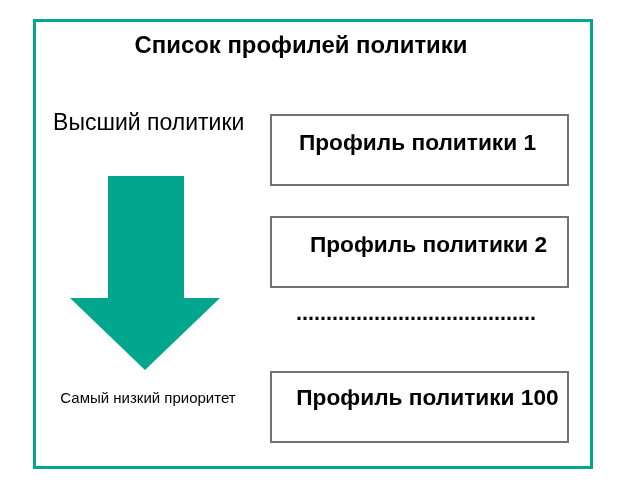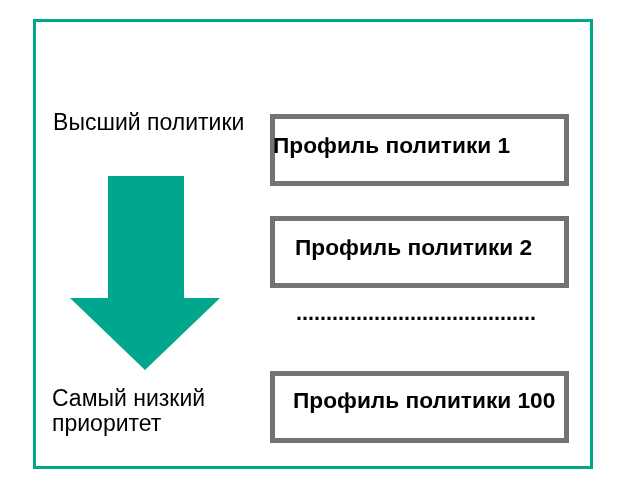--- a/index.html
+++ b/index.html
@@ -46,35 +46,35 @@
   .arrow {
     position: absolute;
     left: 70px;
     top: 176px;
     width: 150px;
     height: 194px;
     display: block;
   }
   .label-bottom {
     position: absolute;
-    left: 52px;
+    left: 38px;
     top: 386.4px;
     width: 220px;
-    text-align: left;
-    font-size: 23px;
+    text-align: center;
+    font-size: 15px;
     line-height: 24.2px;
   }
   .profile-box {
     position: absolute;
     left: 270px;
     width: 299px;
     height: 72px;
-    border: 5px solid #737373;
+    border: 2px solid #737373;
     background: #ffffff;
-    text-align: left;
+    text-align: center;
   }
   .profile-box .profile-label {
     display: block;
     position: relative;
     left: -2px;
     font-weight: bold;
     font-size: 22.7px;
     line-height: 28px;
     white-space: nowrap;
   }
@@ -94,20 +94,21 @@
     line-height: 24px;
     white-space: nowrap;
   }
 </style>
 </head>
 <body>
 
 <div class="canvas">
   <div class="frame"></div>
 
+  <div class="title">Список профилей политики</div>
 
   <div class="label-top">Высший политики</div>
 
   <svg class="arrow" viewBox="0 0 150 194">
     <polygon points="38,0 114,0 114,122 150,122 75,194 0,122 38,122" fill="#00A78C"></polygon>
   </svg>
 
   <div class="label-bottom">Самый низкий приоритет</div>
 
   <div class="profile-box box-1">

